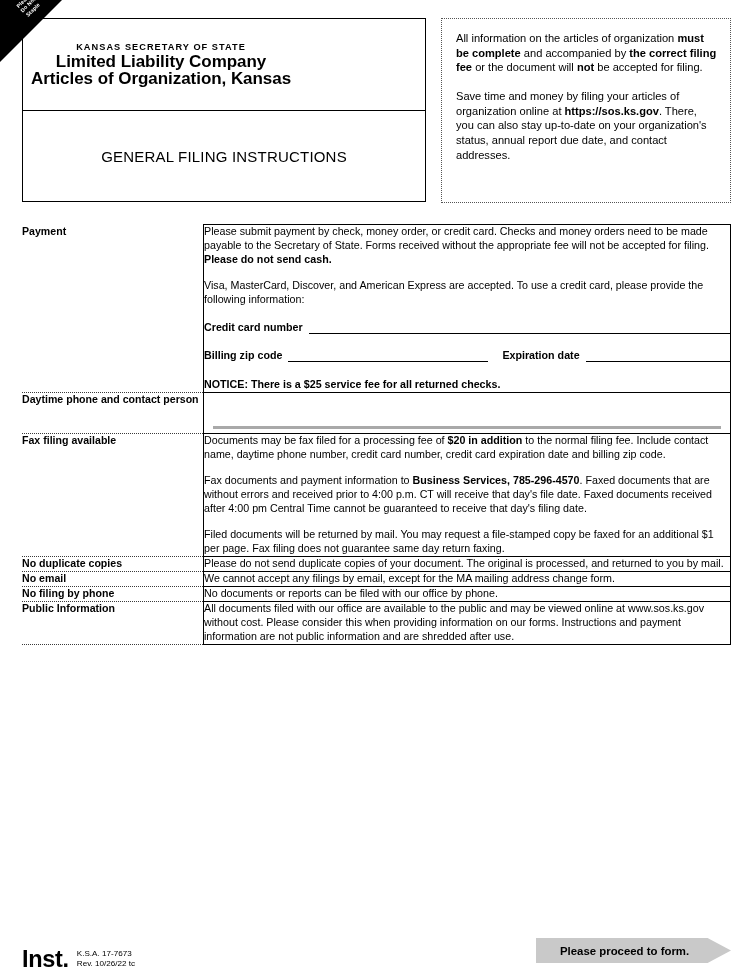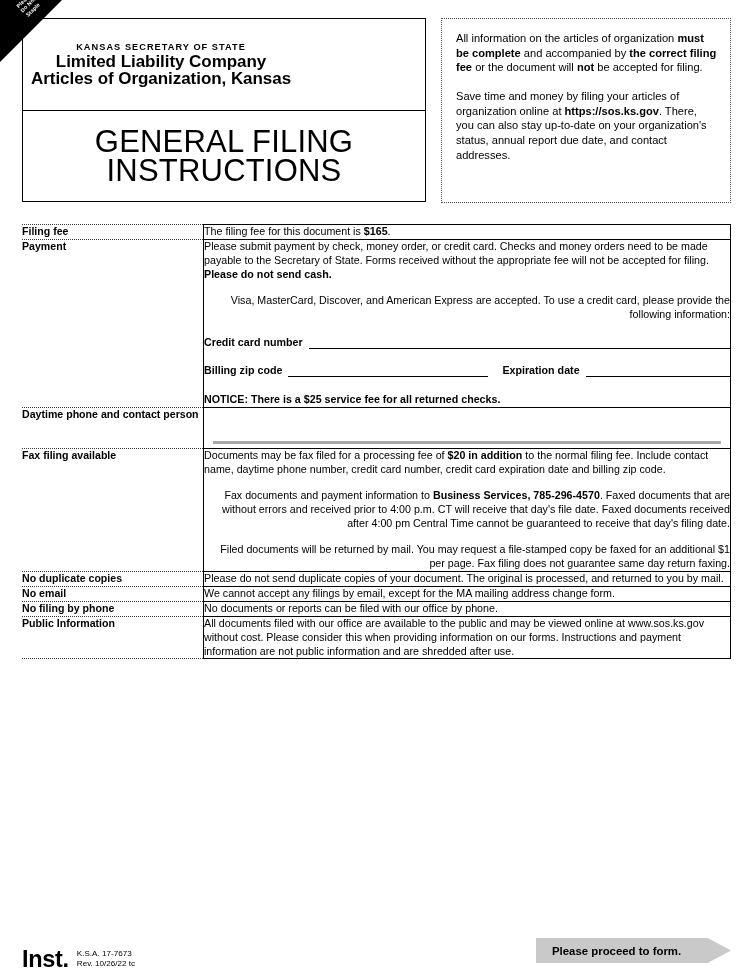--- a/index.html
+++ b/index.html
@@ -89,21 +89,21 @@
   }
   #instructions-banner {
     position: absolute;
     left: 0; top: 92px; right: 0; bottom: 0;
     display: flex;
     align-items: center;
     justify-content: center;
     text-align: center;
   }
   #instructions-banner span {
-    font-size: 31px;
+    font-size: 15px;
     line-height: 29px;
     letter-spacing: .2px;
   }
 
   
   #header-note {
     position: absolute;
     left: 441px; top: 18px;
     width: 290px; height: 185px;
     border: 1.7px dotted #555555;
@@ -142,21 +142,21 @@
     border: 1.4px solid #000000;
     border-right-width: 1.4px;
     padding: 7px 10px 9px 9px;
     font-size: 10.7px;
     line-height: 13.9px;
   }
   tr.row-mid td.label-cell { border-top: none; }
   #filing-table tr:not(:first-child) td.body-cell { border-top: none; }
 
   td.body-cell p { margin: 0; }
-  td.body-cell p + p { margin-top: 12.5px; text-align: right; }
+  td.body-cell p + p { margin-top: 12.5px; }
   b, strong { font-weight: bold; }
 
   
   .cc-line {
     display: flex;
     align-items: center;
     margin-top: 14px;
   }
   .cc-line .fieldlabel {
     font-weight: bold;
@@ -209,20 +209,21 @@
     width: 195px; height: 25px;
     background: #c9c9c9;
     display: flex;
     align-items: center;
     clip-path: polygon(0 0, 88% 0, 100% 50%, 88% 100%, 0 100%);
   }
   #proceed-banner span {
     font-size: 11.4px;
     font-weight: bold;
     padding-left: 16px;
+    margin-left: 8px;
   }
 </style>
 </head>
 <body>
 
 <div id="staple-corner"></div>
 <div id="staple-text">Please
 Do Not
 Staple</div>
 
@@ -239,26 +240,20 @@
   </div>
 </div>
 
 <div id="header-note">
   <p><span>All information on the articles of organization </span><b>must be complete</b><span> and accompanied by </span><b>the correct filing fee</b><span> or the document will </span><b>not</b><span> be accepted for filing.</span></p>
   <p><span>Save time and money by filing your articles of organization online at </span><b>https://sos.ks.gov</b><span>. There, you can also stay up-to-date on your organization's status, annual report due date, and contact addresses.</span></p>
 </div>
 
 <table id="filing-table">
   <tbody>
-    <tr>
-      <td class="label-cell">Filing fee</td>
-      <td class="body-cell">
-        <p><span>The filing fee for this document is </span><b>$165</b><span>.</span></p>
-      </td>
-    </tr>
 
     <tr class="row-mid">
       <td class="label-cell">Payment</td>
       <td class="body-cell">
         <p><span>Please submit payment by check, money order, or credit card. Checks and money orders need to be made payable to the Secretary of State.  Forms received without the appropriate fee will not be accepted for filing. </span><b>Please do not send cash.</b></p>
         <p>Visa, MasterCard, Discover, and American Express are accepted. To use a credit card, please provide the following information:</p>
 
         <div class="cc-line">
           <span class="fieldlabel">Credit card number</span>
           <span class="rule"></span>

